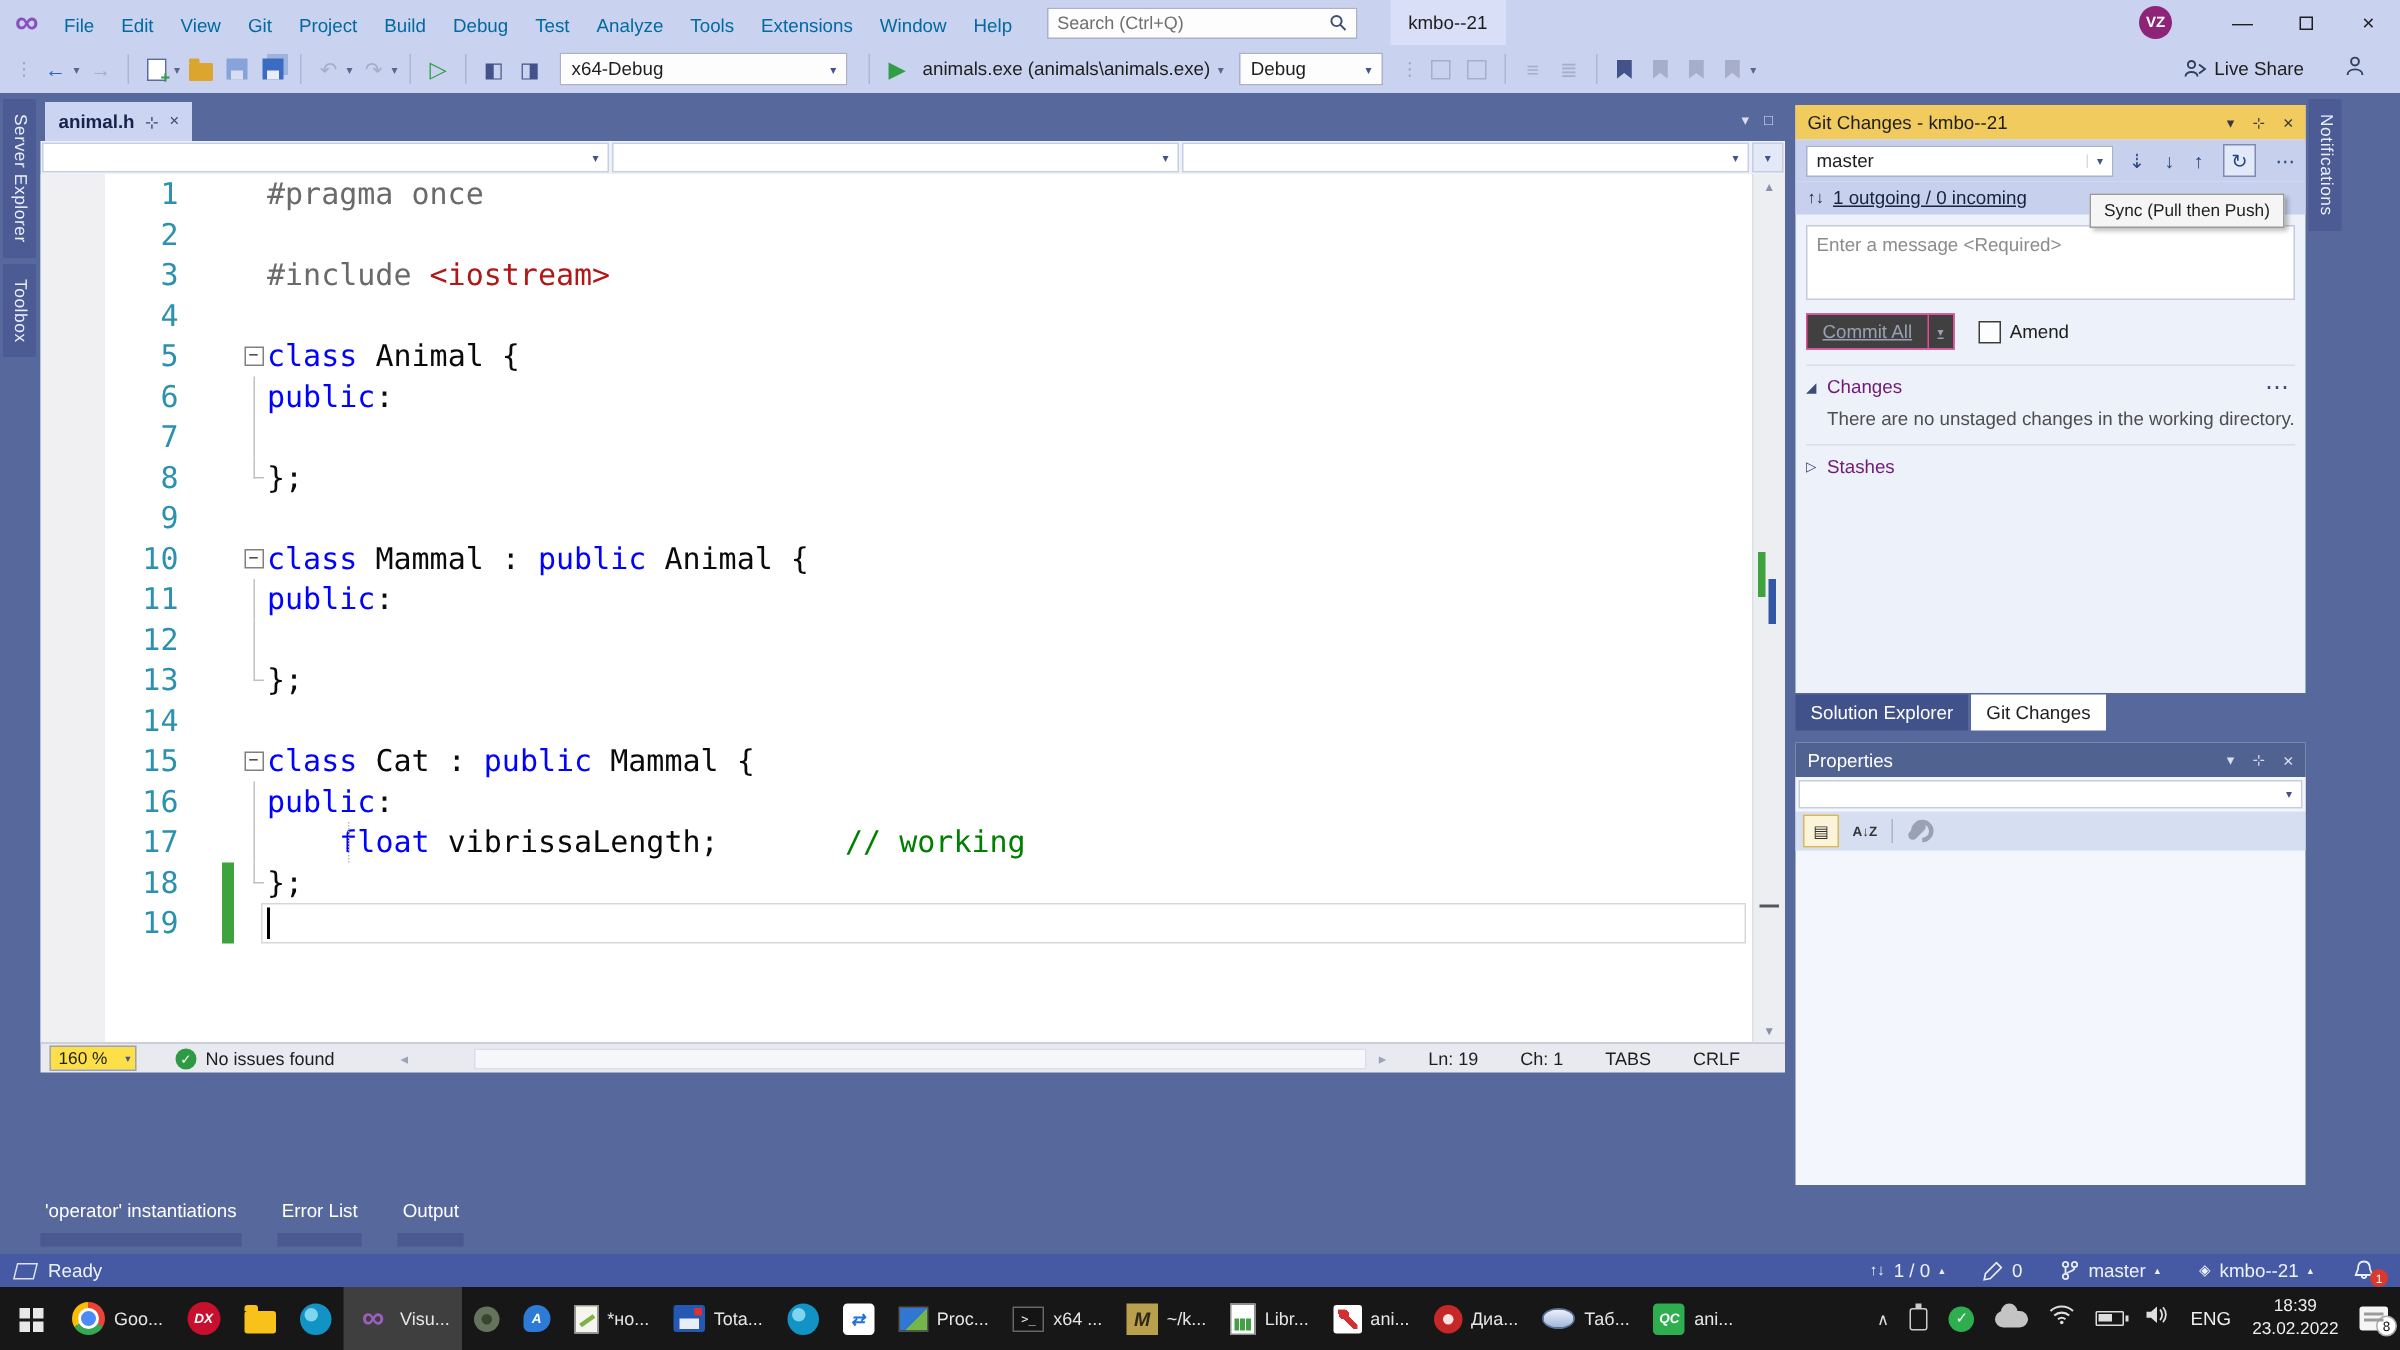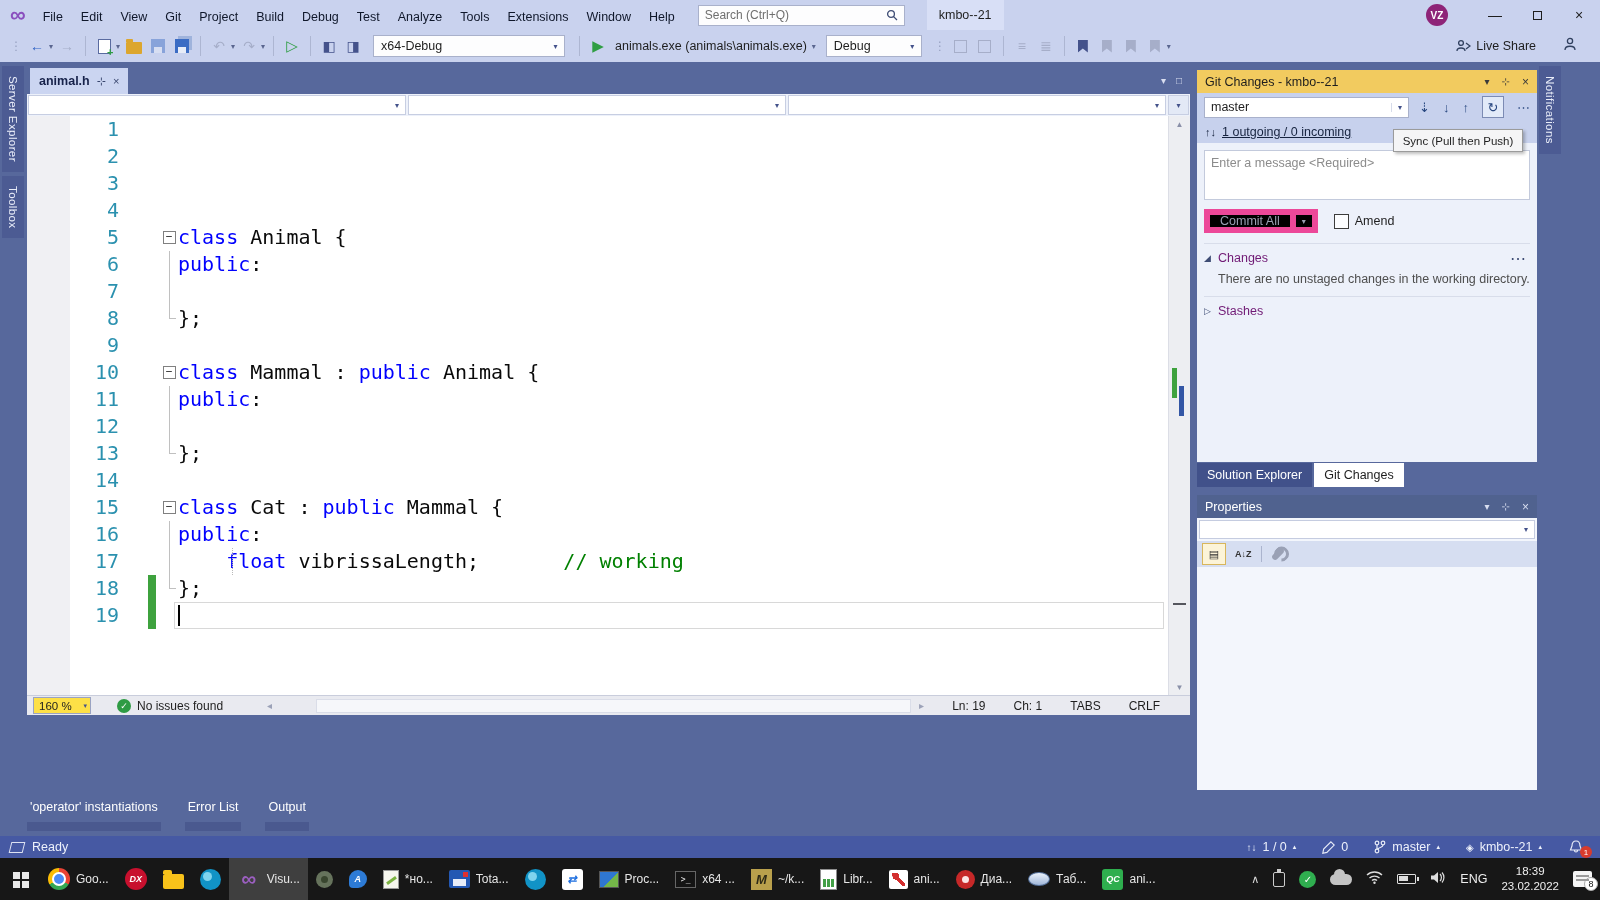--- a/index.html
+++ b/index.html
@@ -5,21 +5,21 @@
   * { margin:0; padding:0; box-sizing:border-box; }
   html,body { background:#222; }
   #app { position:relative; width:1600px; height:900px; overflow:hidden;
          font-family:"Liberation Sans", sans-serif; -webkit-font-smoothing:antialiased; }
 
   
   .titlebar { position:absolute; left:0; top:0; width:1600px; height:30px;
               background:#C9D2EE; display:flex; align-items:center; }
   .vslogo { color:#8A4FBE; font-size:22px; font-weight:bold; margin:0 8px 0 10px; line-height:30px; }
   .menubar { display:flex; height:100%; }
-  .menu-item { font-size:12.5px; color:#0f172a; padding:17px 9px; display:flex; align-items:center; cursor:default; }
+  .menu-item { font-size:12.5px; color:#0369a1; padding:17px 9px; display:flex; align-items:center; cursor:default; }
   .searchbox { margin-left:14px; width:207px; height:21px; background:#FDFDFE; border:1px solid #A9B1CB;
                display:flex; align-items:center; padding:0 6px; }
   .searchph { flex:1; font-size:12px; color:#6F6F6F; }
   .sollabel { margin-left:22px; padding:0 12px; height:30px; display:flex; align-items:center;
               font-size:12.5px; color:#1E1E1E; background:#D8DFF6; }
   .tb-spacer { flex:1; }
   .avatar { width:22px; height:22px; border-radius:50%; background:#8E2478; color:#fff;
             font-size:10px; font-weight:bold; display:flex; align-items:center; justify-content:center; margin-right:26px; }
   .winbtn { width:42px; height:30px; display:flex; align-items:center; justify-content:center;
             color:#1E1E1E; font-size:14px; }
@@ -141,22 +141,22 @@
   .gicons { display:flex; align-items:center; gap:13px; margin-left:10px; color:#27467F; font-size:13px; }
   .syncbox { width:22px; height:22px; border:1px solid #7C8BB4; background:#E2EAF9; display:flex;
              align-items:center; justify-content:center; }
   .glink { height:22px; background:#C7D1ED; display:flex; align-items:center; padding-left:8px; gap:6px;
            font-size:12.5px; color:#16233F; }
   .glink .ud { font-size:11px; }
   .glink a { color:#16233F; text-decoration:underline; }
   .gbody { padding:7px; }
   .msgbox { height:50px; background:#fff; border:1px solid #C3CADC; padding:5px 6px; font-size:12.5px; color:#8C8C8C; }
   .commitrow { display:flex; align-items:center; margin-top:9px; }
-  .cbtn { height:24px; padding:0 10px; background:#000000; border:6px solid #ec4899; color:#99A0B2; font-size:12.5px;
-          display:flex; align-items:center; }
+  .cbtn { height:24px; padding:0 10px; background:#404040; border:1px solid #ec4899; color:#99A0B2; font-size:12.5px;
+          display:flex; align-items:center;text-decoration:underline; }
   .cbtn.split { padding:0 6px; border-left:none; font-size:8px; }
   .ckbox { width:15px; height:15px; background:#FCFDFF; border:1px solid #3C3C3C; margin-left:16px; }
   .cklbl { font-size:12.5px; color:#1E1E1E; margin-left:6px; }
   .gdiv { height:1px; background:#D8DDEA; margin-top:10px; }
   .secrow { height:24px; display:flex; align-items:center; margin-top:2px; }
   .secrow .exp { font-size:9px; color:#3E4C74; width:14px; }
   .secrow .sttl { font-size:12.5px; font-weight:normal; color:#701a75; }
   .secrow .more { margin-left:auto; color:#3E4C74; margin-right:4px; }
   .emptytxt { font-size:12.5px; color:#4E4E4E; padding-left:14px; margin:2px 0 6px; }
   .tooltip { position:absolute; left:196px; top:59px; width:130px; height:23px; background:#F5F5F6;
@@ -420,35 +420,37 @@
       </div>
       <div class="codewrap">
         <div class="indmargin"></div>
         <div class="code-rows" id="code-lines">
             <div class="code-row">
               <div class="ln-num">1</div>
               <div class="sp1"></div>
               <div class="chg"></div>
               <div class="sp2"></div>
               <div class="foldcol"></div>
+              <pre class="codecell"><span class="tok-pre">#pragma once</span></pre>
             </div>
             <div class="code-row">
               <div class="ln-num">2</div>
               <div class="sp1"></div>
               <div class="chg"></div>
               <div class="sp2"></div>
               <div class="foldcol"></div>
               <pre class="codecell"></pre>
             </div>
             <div class="code-row">
               <div class="ln-num">3</div>
               <div class="sp1"></div>
               <div class="chg"></div>
               <div class="sp2"></div>
               <div class="foldcol"></div>
+              <pre class="codecell"><span class="tok-pre">#include </span><span class="tok-inc">&lt;iostream&gt;</span></pre>
             </div>
             <div class="code-row">
               <div class="ln-num">4</div>
               <div class="sp1"></div>
               <div class="chg"></div>
               <div class="sp2"></div>
               <div class="foldcol"></div>
               <pre class="codecell"></pre>
             </div>
             <div class="code-row">

